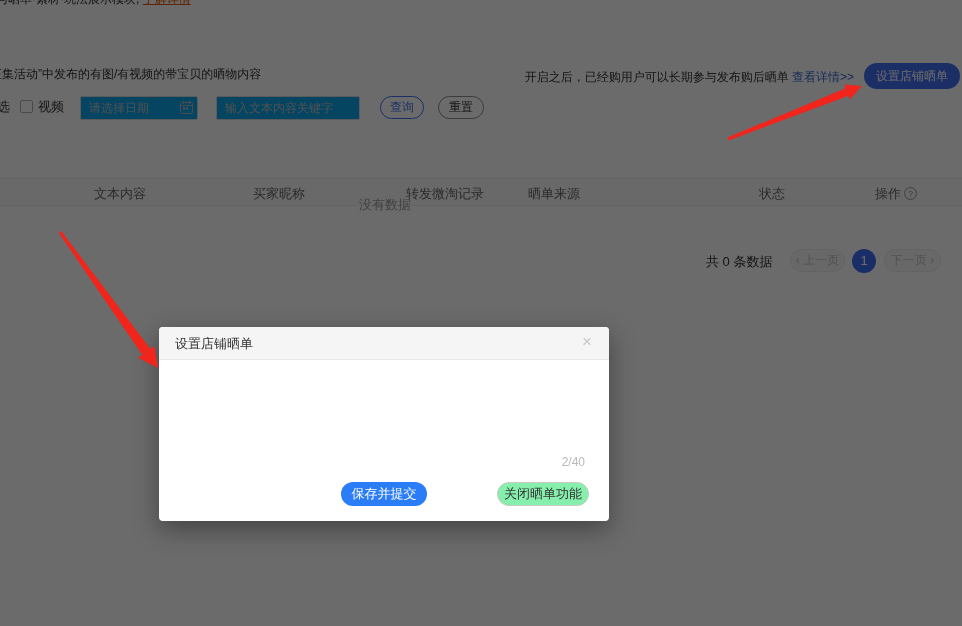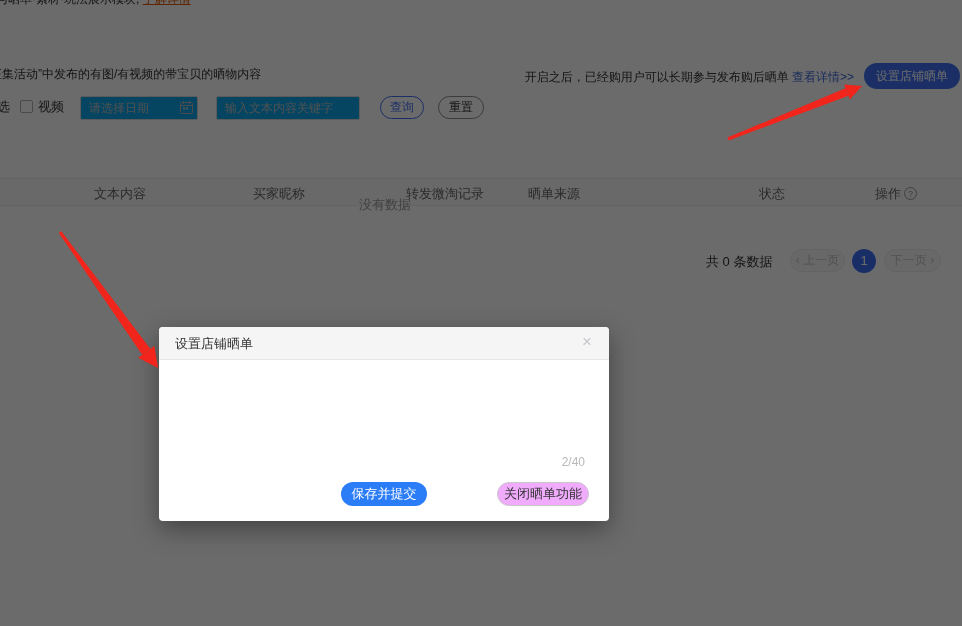--- a/index.html
+++ b/index.html
@@ -77,21 +77,21 @@
   .modal-title { position:absolute; left:16px; top:0; line-height:33px; font-size:13px; color:#333; }
   .modal-close { position:absolute; right:12px; top:5px; font-size:17px; color:#c6c6cc; cursor:pointer;
                  width:20px; text-align:center; }
   .modal-ta { position:absolute; left:14px; top:45px; width:422px; height:101px; border:1px solid #e3e3e3;
               border-radius:2px; padding:8px; font-size:13px; color:#333; resize:none; outline:none;
               font-family:"Liberation Sans","DejaVu Sans",sans-serif; }
   .modal-counter { position:absolute; right:24px; top:128px; font-size:12px; color:#b9b9b9; }
   .btn-save { position:absolute; left:182px; top:155px; width:86px; height:24px; border-radius:12px;
               background:#2b7cf7; color:#fff; font-size:13px; border:none; cursor:pointer; }
   .btn-closefn { position:absolute; left:338px; top:155px; width:92px; height:24px; border-radius:12px;
-                 background:#f0abfc; border:1px solid #c9c9c9; color:#333; font-size:13px; cursor:pointer; }
+                 background:#86efac; border:1px solid #c9c9c9; color:#333; font-size:13px; cursor:pointer; }
 
   
   .arrows { position:absolute; inset:0; z-index:20; pointer-events:none; }
   .arrow { fill:#f1251b; }
 </style>
 </head>
 <body>
 
 <div class="page">
 

